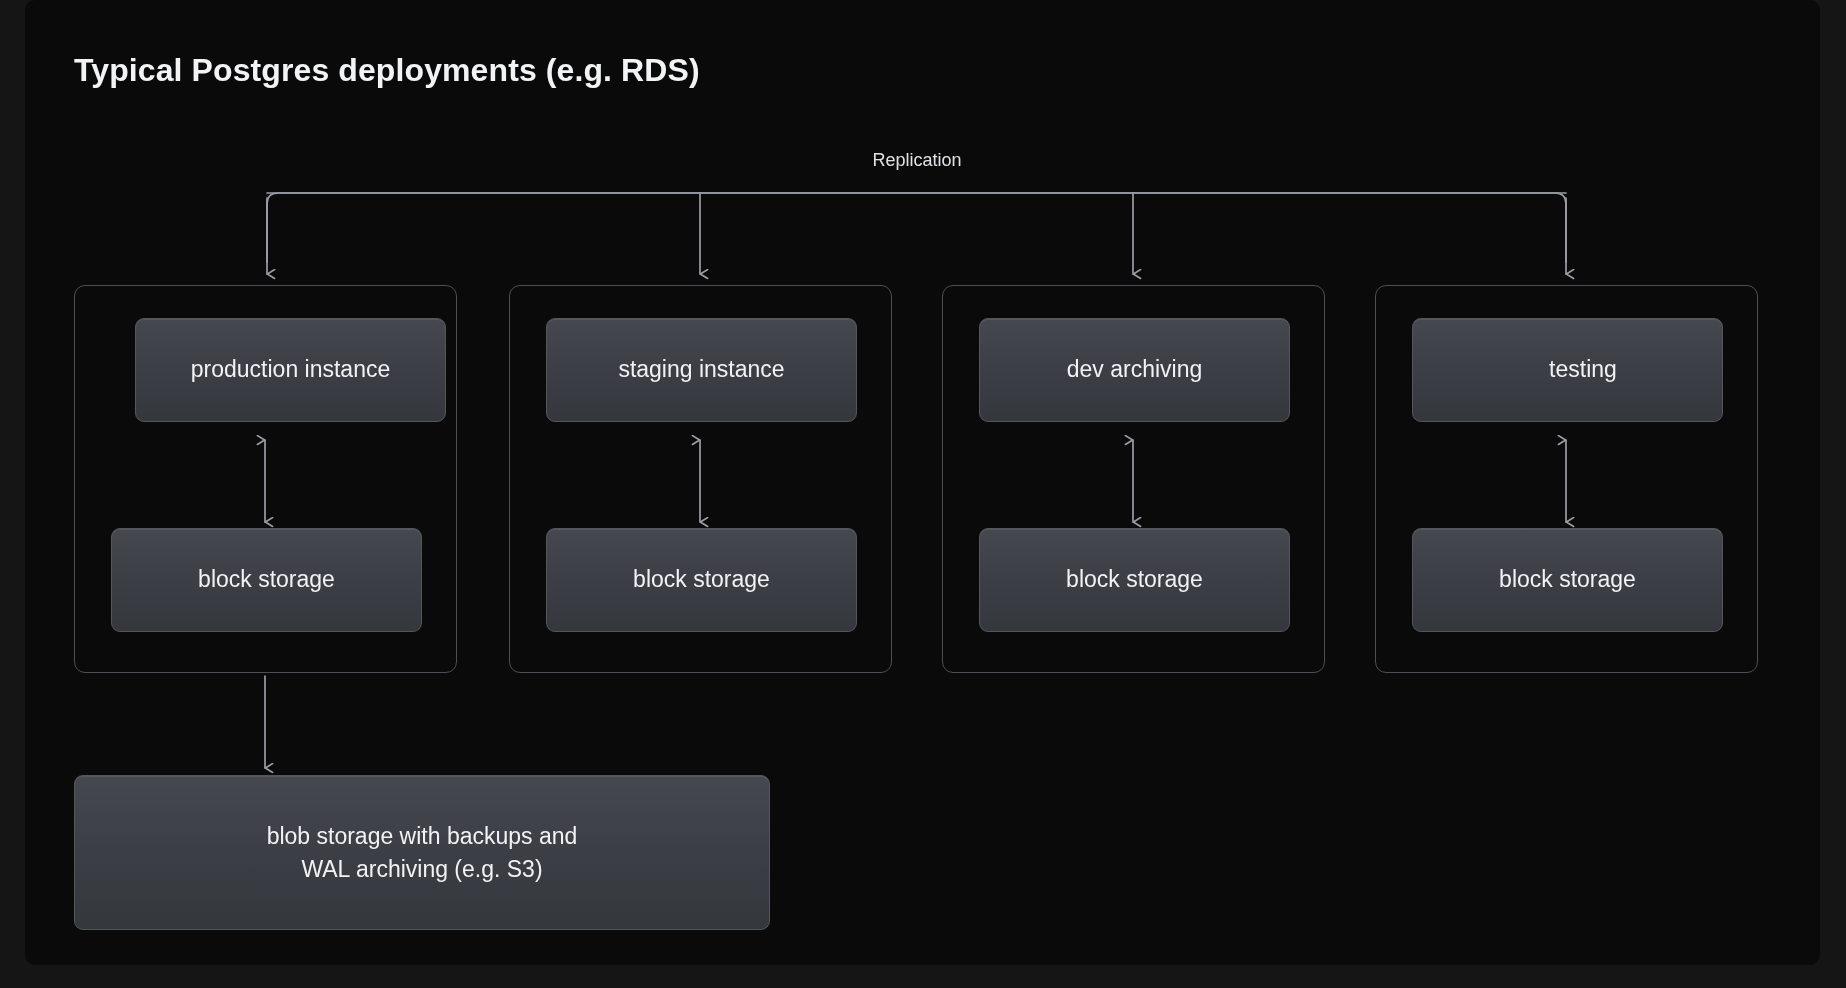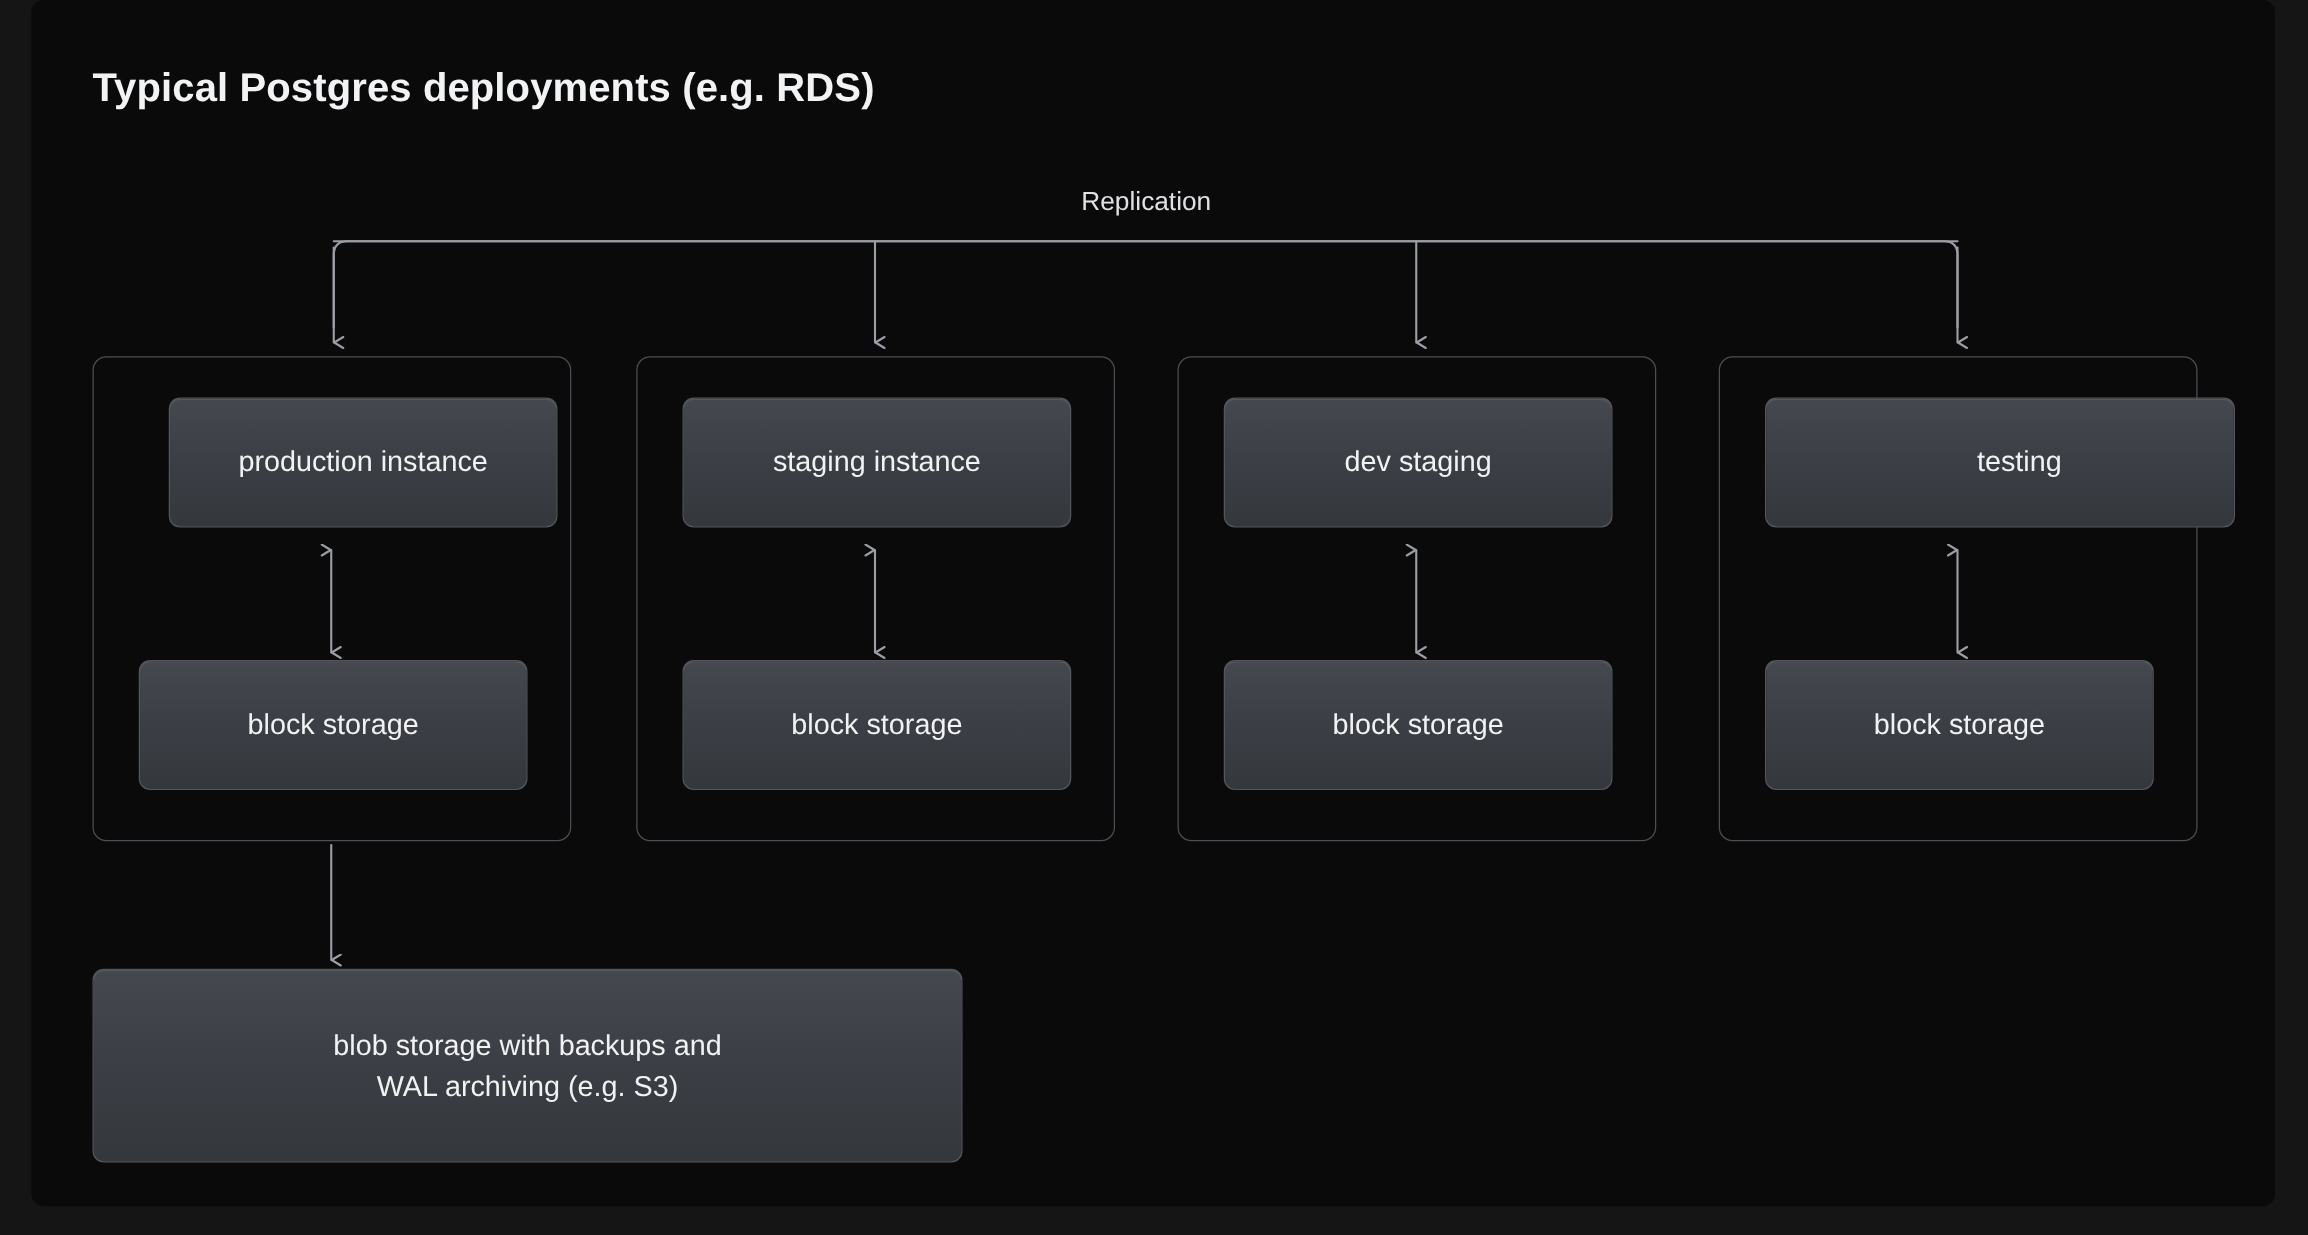--- a/index.html
+++ b/index.html
@@ -43,21 +43,21 @@
     white-space: nowrap;
   }
 
   
   #replication-label {
     position: absolute;
     left: 0;
     top: 150px;
     width: 1846px;
     text-align: center;
-    font-size: 21px;
+    font-size: 18px;
     color: #dfe1e4;
     pointer-events: none;
   }
   #replication-label .lbl { position: relative; left: -6px; }
 
   
   #connectors {
     position: absolute;
     left: 0; top: 0;
     width: 1846px;
@@ -167,29 +167,29 @@
     <div class="node-box" style="left:36px; top:32px; width:311px; height:104px;">
       <span>staging instance</span>
     </div>
     <div class="node-box" style="left:36px; top:242px; width:311px; height:104px;">
       <span>block storage</span>
     </div>
   </div>
 
   <div class="env-group" style="left:942px; top:285px; width:383px; height:388px;">
     <div class="node-box" style="left:36px; top:32px; width:311px; height:104px;">
-      <span>dev staging</span>
+      <span>dev archiving</span>
     </div>
     <div class="node-box" style="left:36px; top:242px; width:311px; height:104px;">
       <span>block storage</span>
     </div>
   </div>
 
   <div class="env-group" style="left:1375px; top:285px; width:383px; height:388px;">
-    <div class="node-box" style="left:36px; top:32px; width:376px; height:104px;padding-left:31px;">
+    <div class="node-box" style="left:36px; top:32px; width:311px; height:104px;padding-left:31px;">
       <span>testing</span>
     </div>
     <div class="node-box" style="left:36px; top:242px; width:311px; height:104px;">
       <span>block storage</span>
     </div>
   </div>
 
   <div id="blob-storage-node">
     <span>blob storage with backups and
 WAL archiving (e.g. S3)</span>

